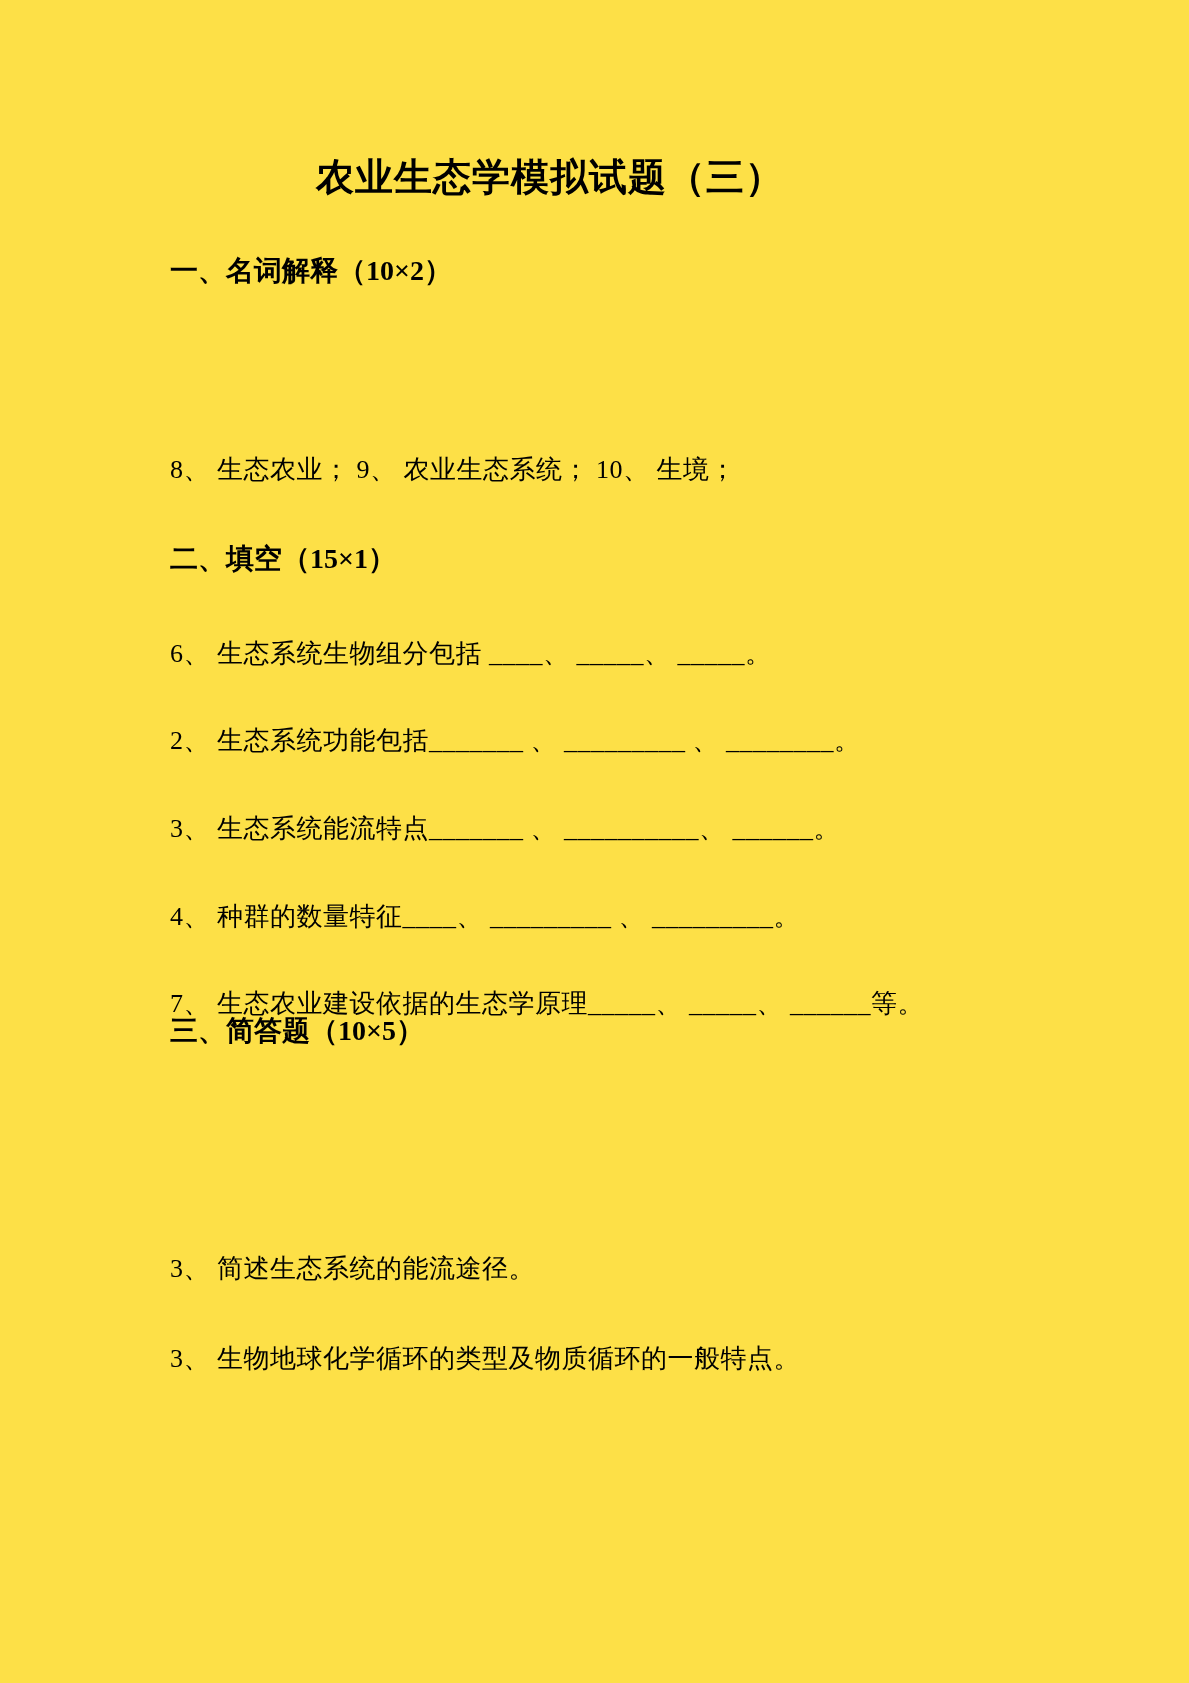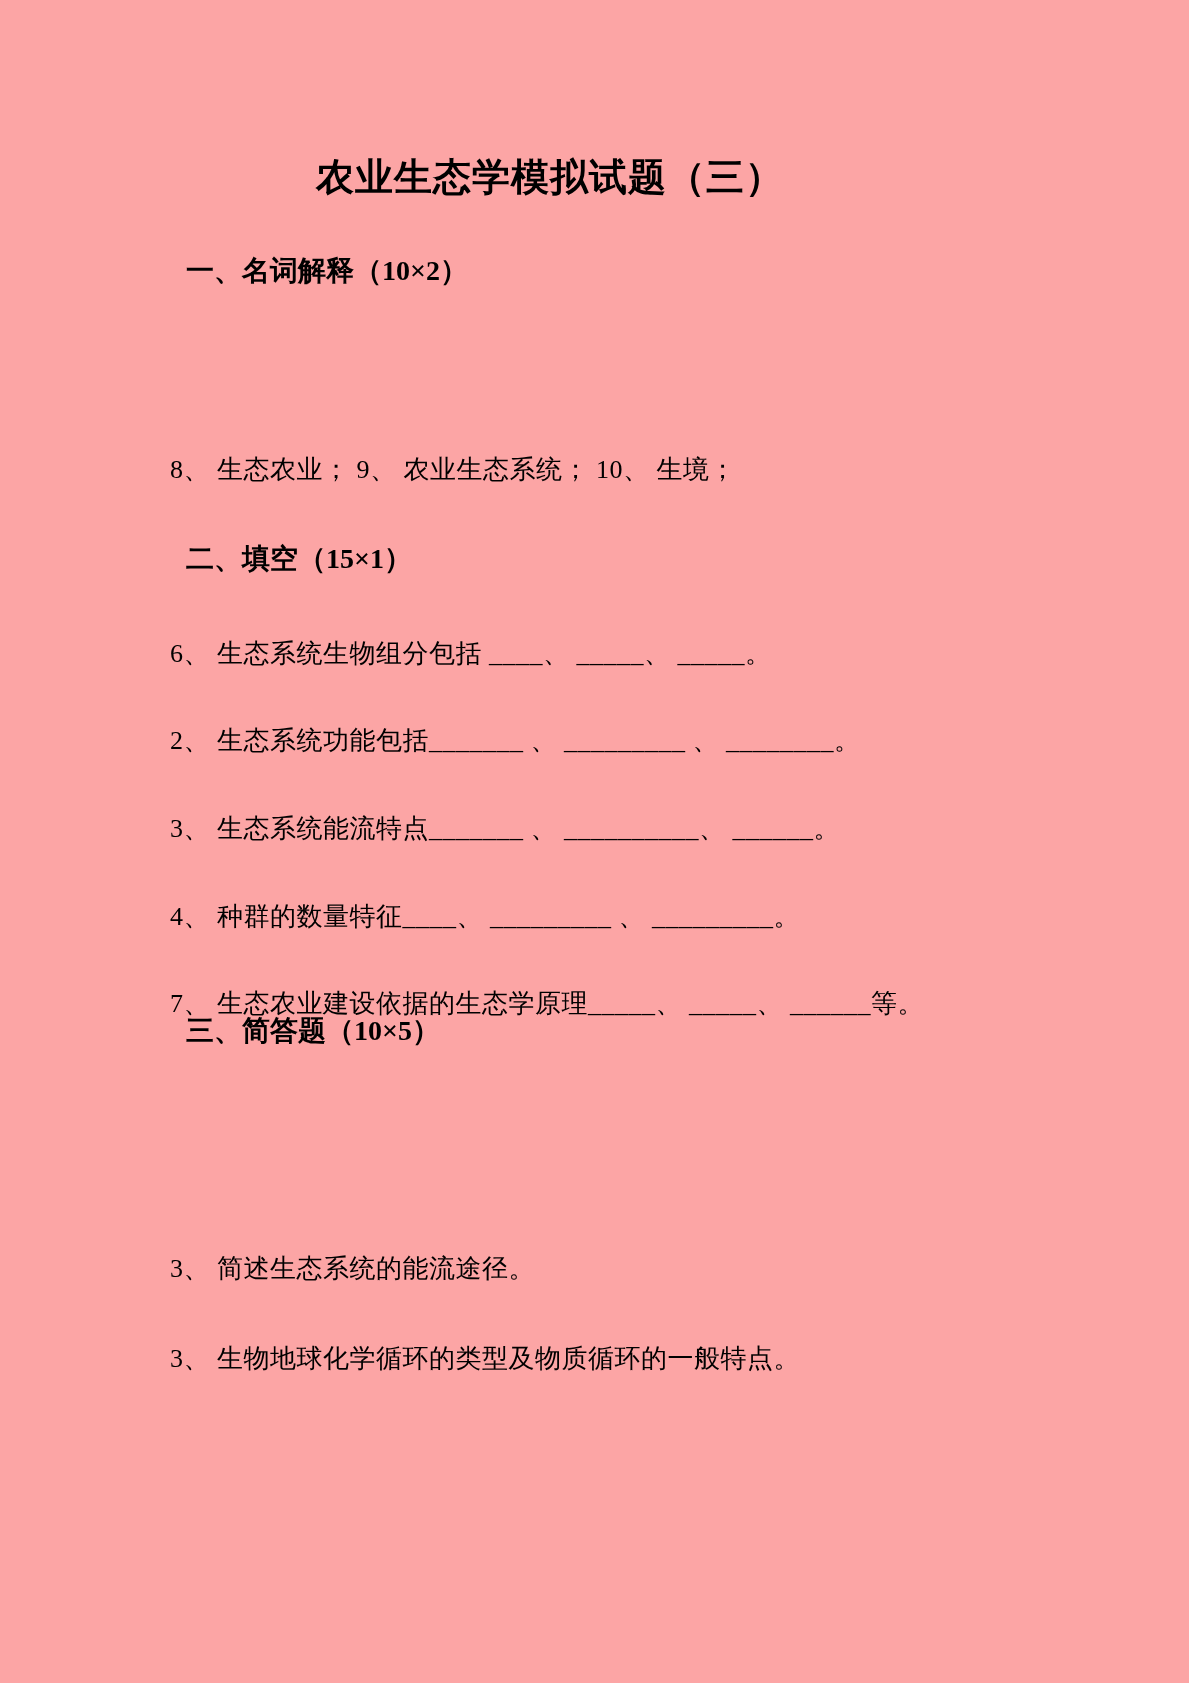--- a/index.html
+++ b/index.html
@@ -4,42 +4,41 @@
 <style>
   html, body {
     margin: 0;
     padding: 0;
     background: #ffffff;
   }
   .page {
     position: relative;
     width: 1189px;
     height: 1683px;
-    background: #fca5a5;
+    background: #fde047;
     color: #000000;
     font-family: "Liberation Serif", "DejaVu Serif", serif;
     overflow: hidden;
   }
   .doc-title {
     position: absolute;
     left: 550px;
     top: 152px;
     transform: translateX(-50%);
     font-size: 38px;
     font-weight: bold;
     white-space: nowrap;
     letter-spacing: 1px;
   }
   .section-heading {
     position: absolute;
     left: 170px;
     font-size: 28px;
     font-weight: bold;
     white-space: pre;
-    margin-left: 16px;
   }
   .text-line {
     position: absolute;
     left: 170px;
     font-size: 26px;
     white-space: pre;
     letter-spacing: 0.5px;
   }
 </style>
 </head>

